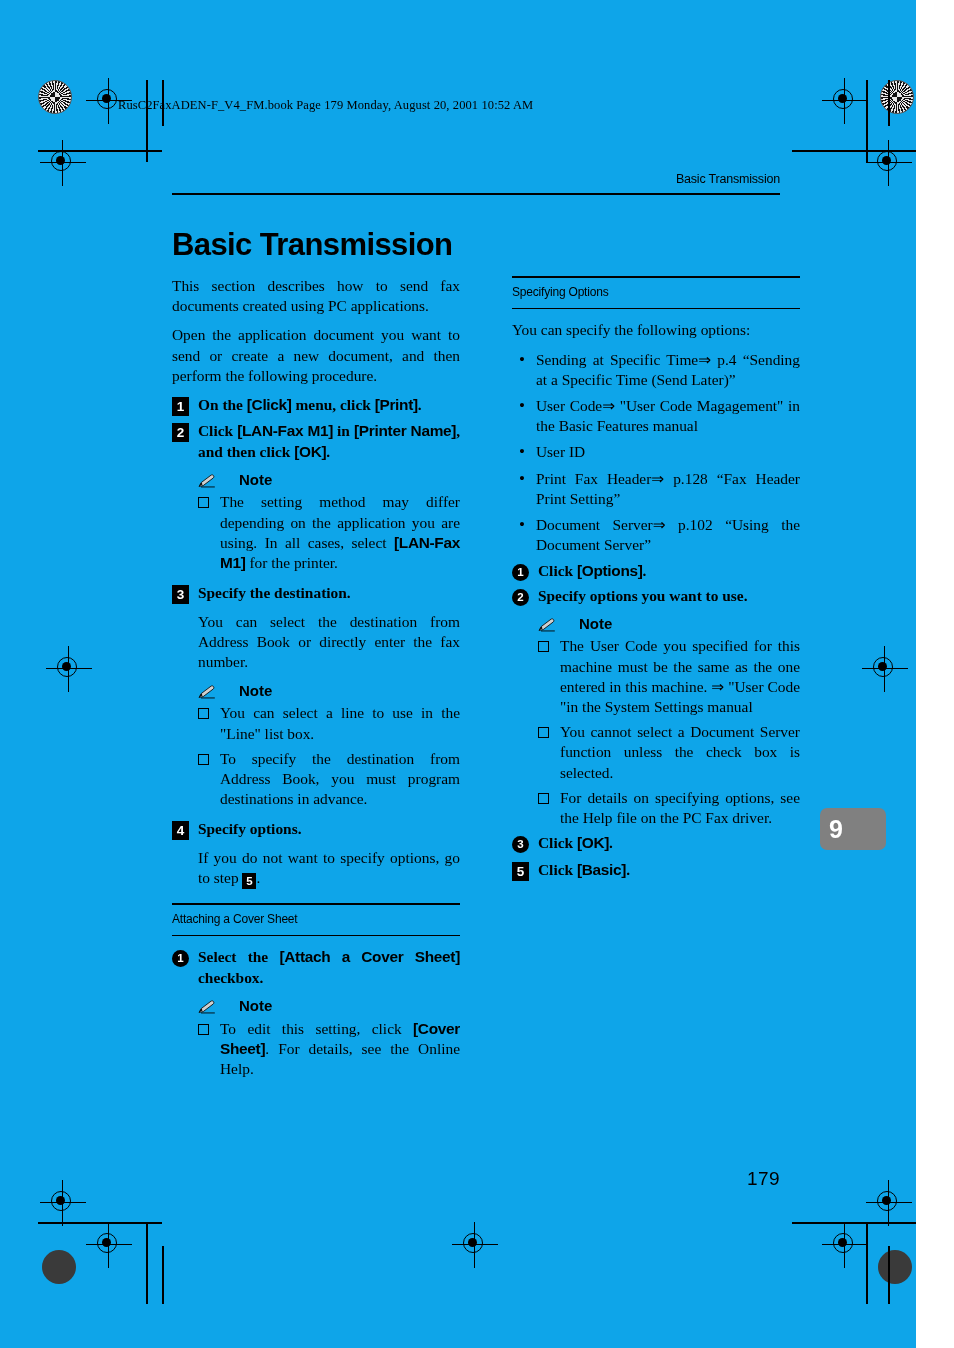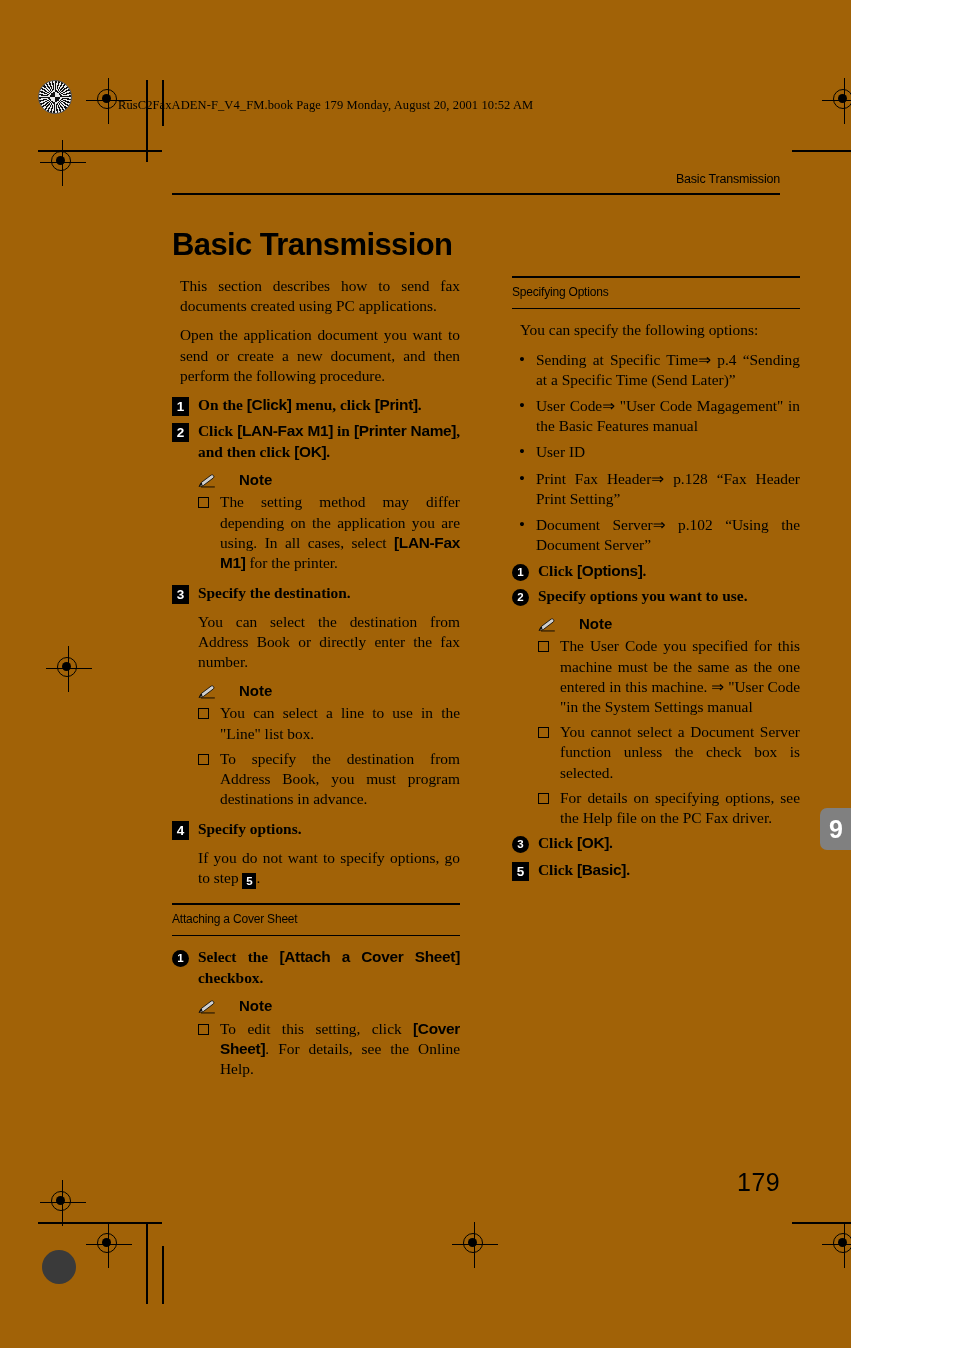--- a/index.html
+++ b/index.html
@@ -2,23 +2,23 @@
 <html><head>
 <meta charset="utf-8">
 <style>
   html, body {
     margin: 0;
     padding: 0;
     background: #ffffff;
   }
   .page {
     position: relative;
-    width: 851px;
+    width: 916px;
     height: 1348px;
-    background: #a16207;
+    background: #0ea5e9;
     overflow: hidden;
     font-family: "Liberation Serif", serif;
     color: #000000;
   }
 
   
   .mark-cross {
     position: absolute;
     width: 46px;
     height: 46px;
@@ -114,21 +114,21 @@
     top: 276px;
     width: 288px;
     font-size: 15.4px;
     line-height: 20.2px;
     text-align: justify;
   }
   .col-left  { left: 172px; }
   .col-right { left: 512px; }
 
   p.body {
-    margin: 0 0 9px 8px;
+    margin: 0 0 9px 0;
     text-align: justify;
     text-justify: inter-word;
   }
 
   
   .section {
     margin: 14px 0 11px 0;
   }
   .section .rule-top {
     height: 1.6px;
@@ -293,21 +293,21 @@
   }
 
   
   .page-number {
     position: absolute;
     left: 700px;
     top: 1168px;
     width: 80px;
     text-align: right;
     font-family: "Liberation Sans", sans-serif;
-    font-size: 25px;
+    font-size: 19px;
     letter-spacing: 0.4px;
   }
 </style>
 </head>
 <body>
 
 <div class="page">
 
   <div>
 

